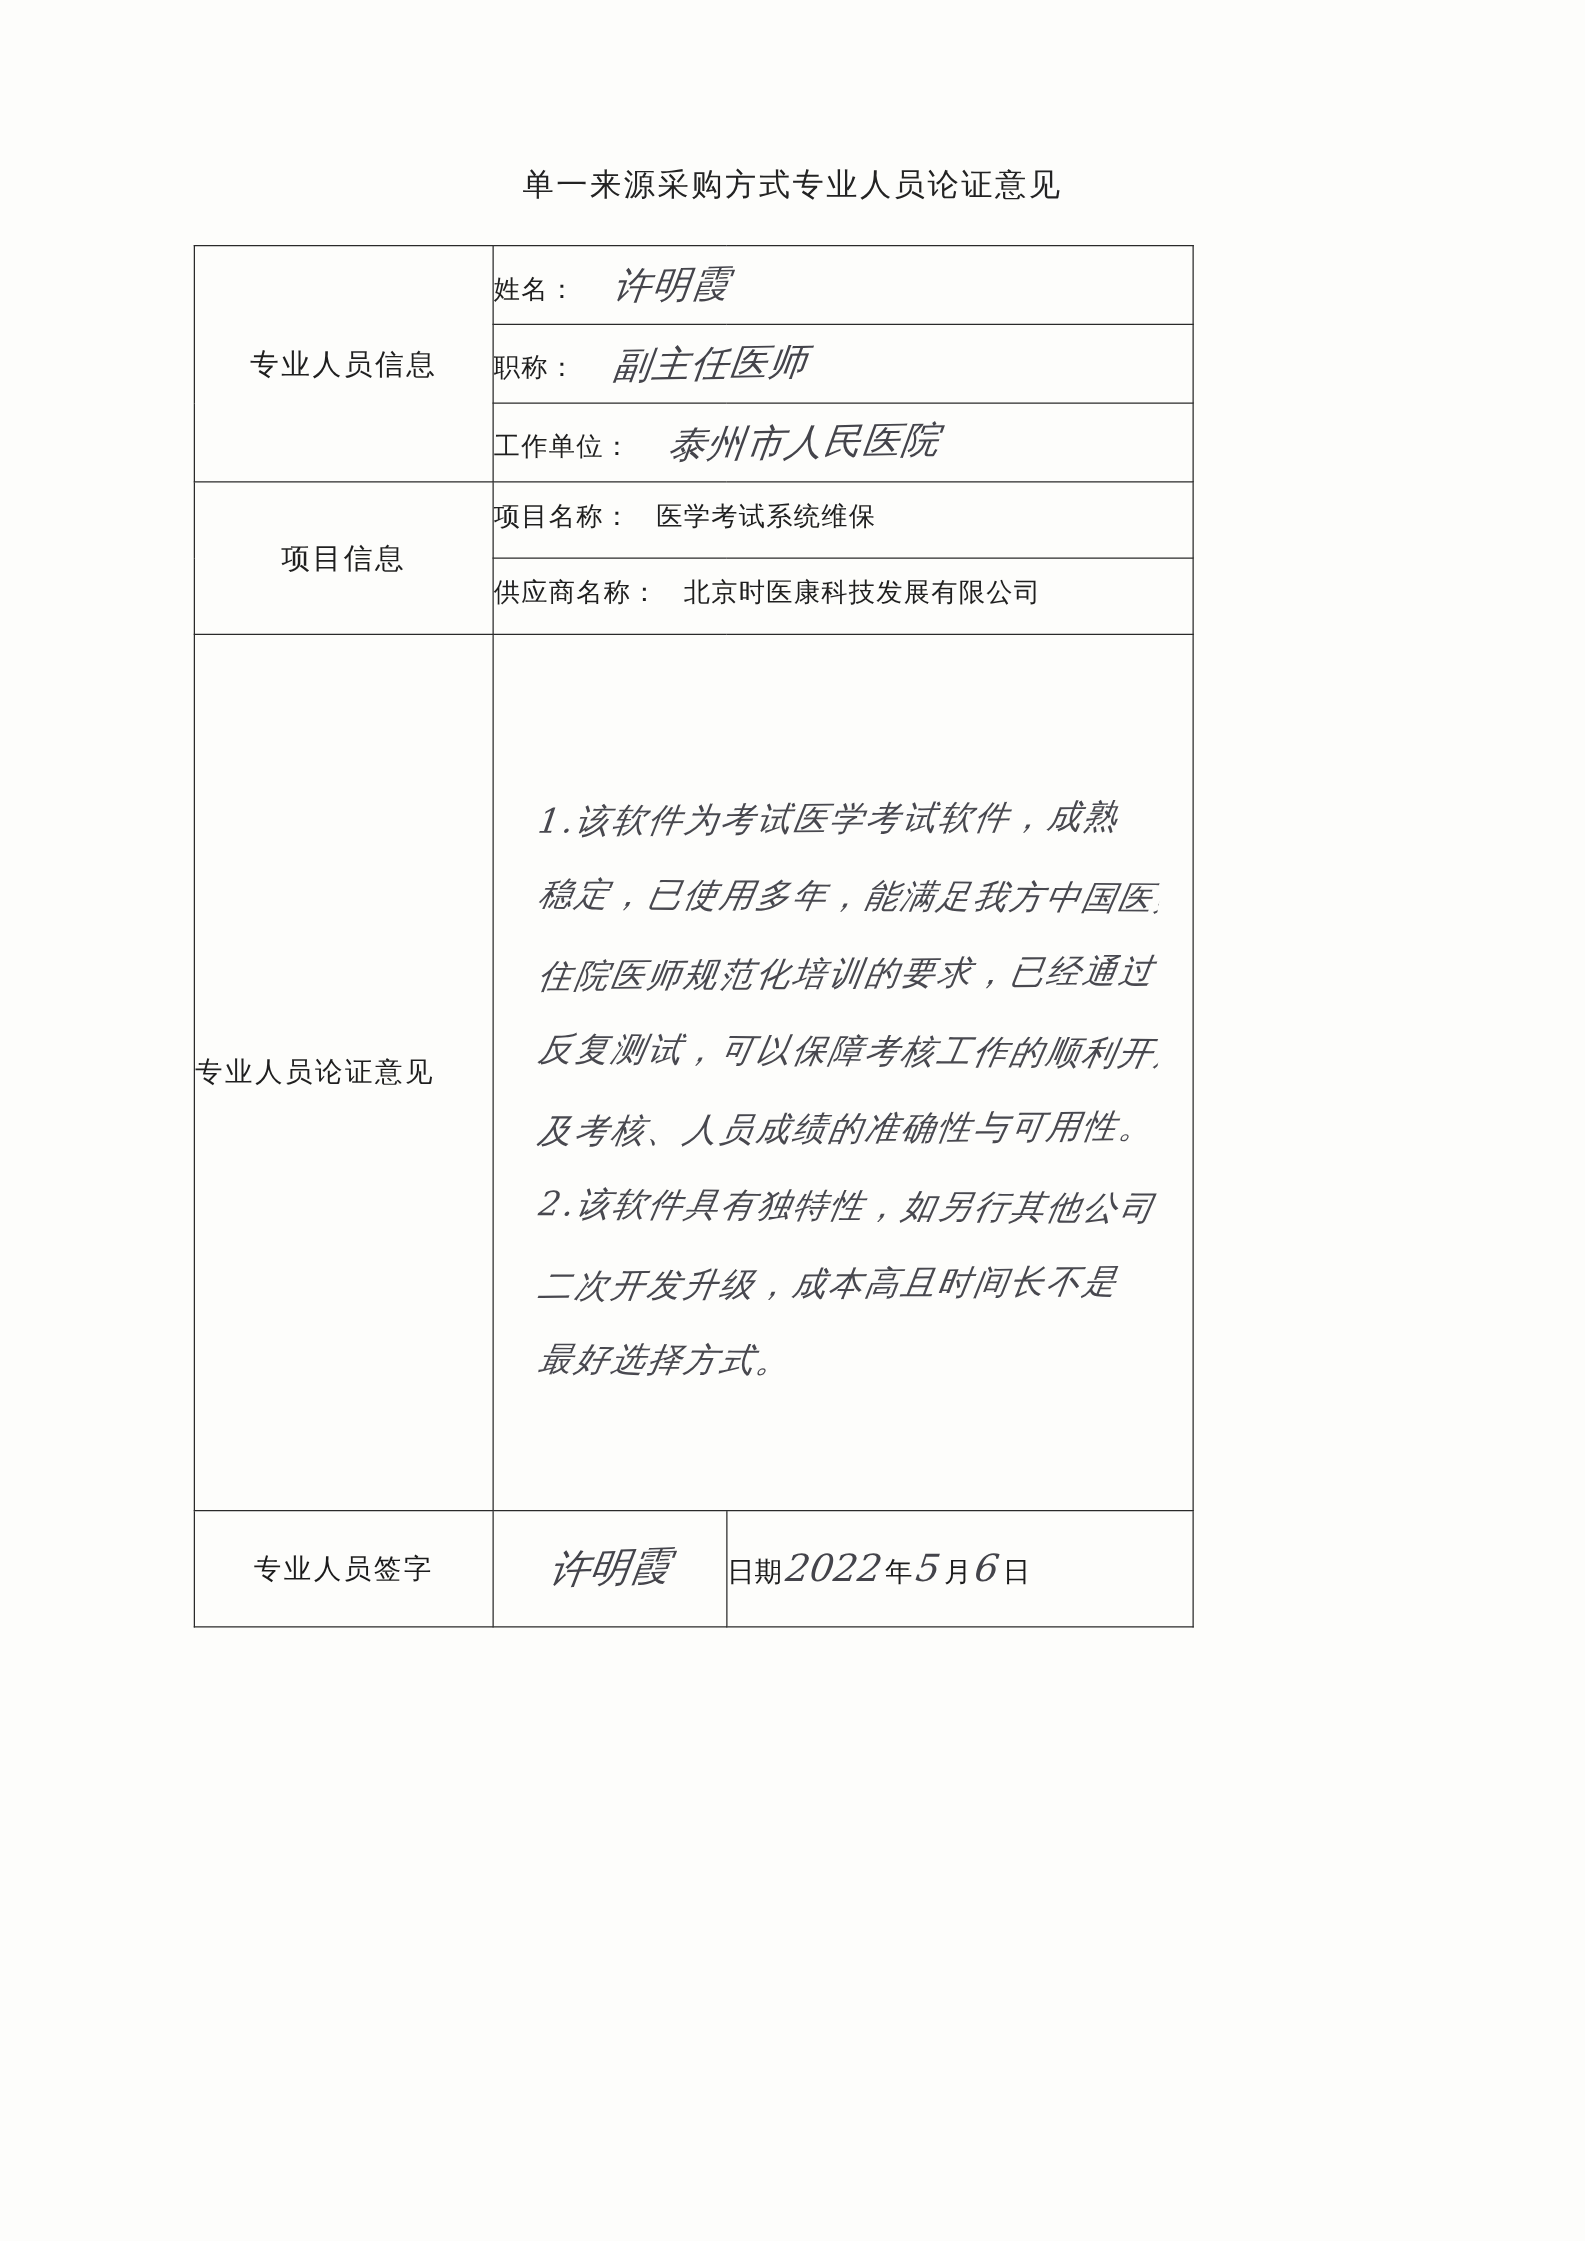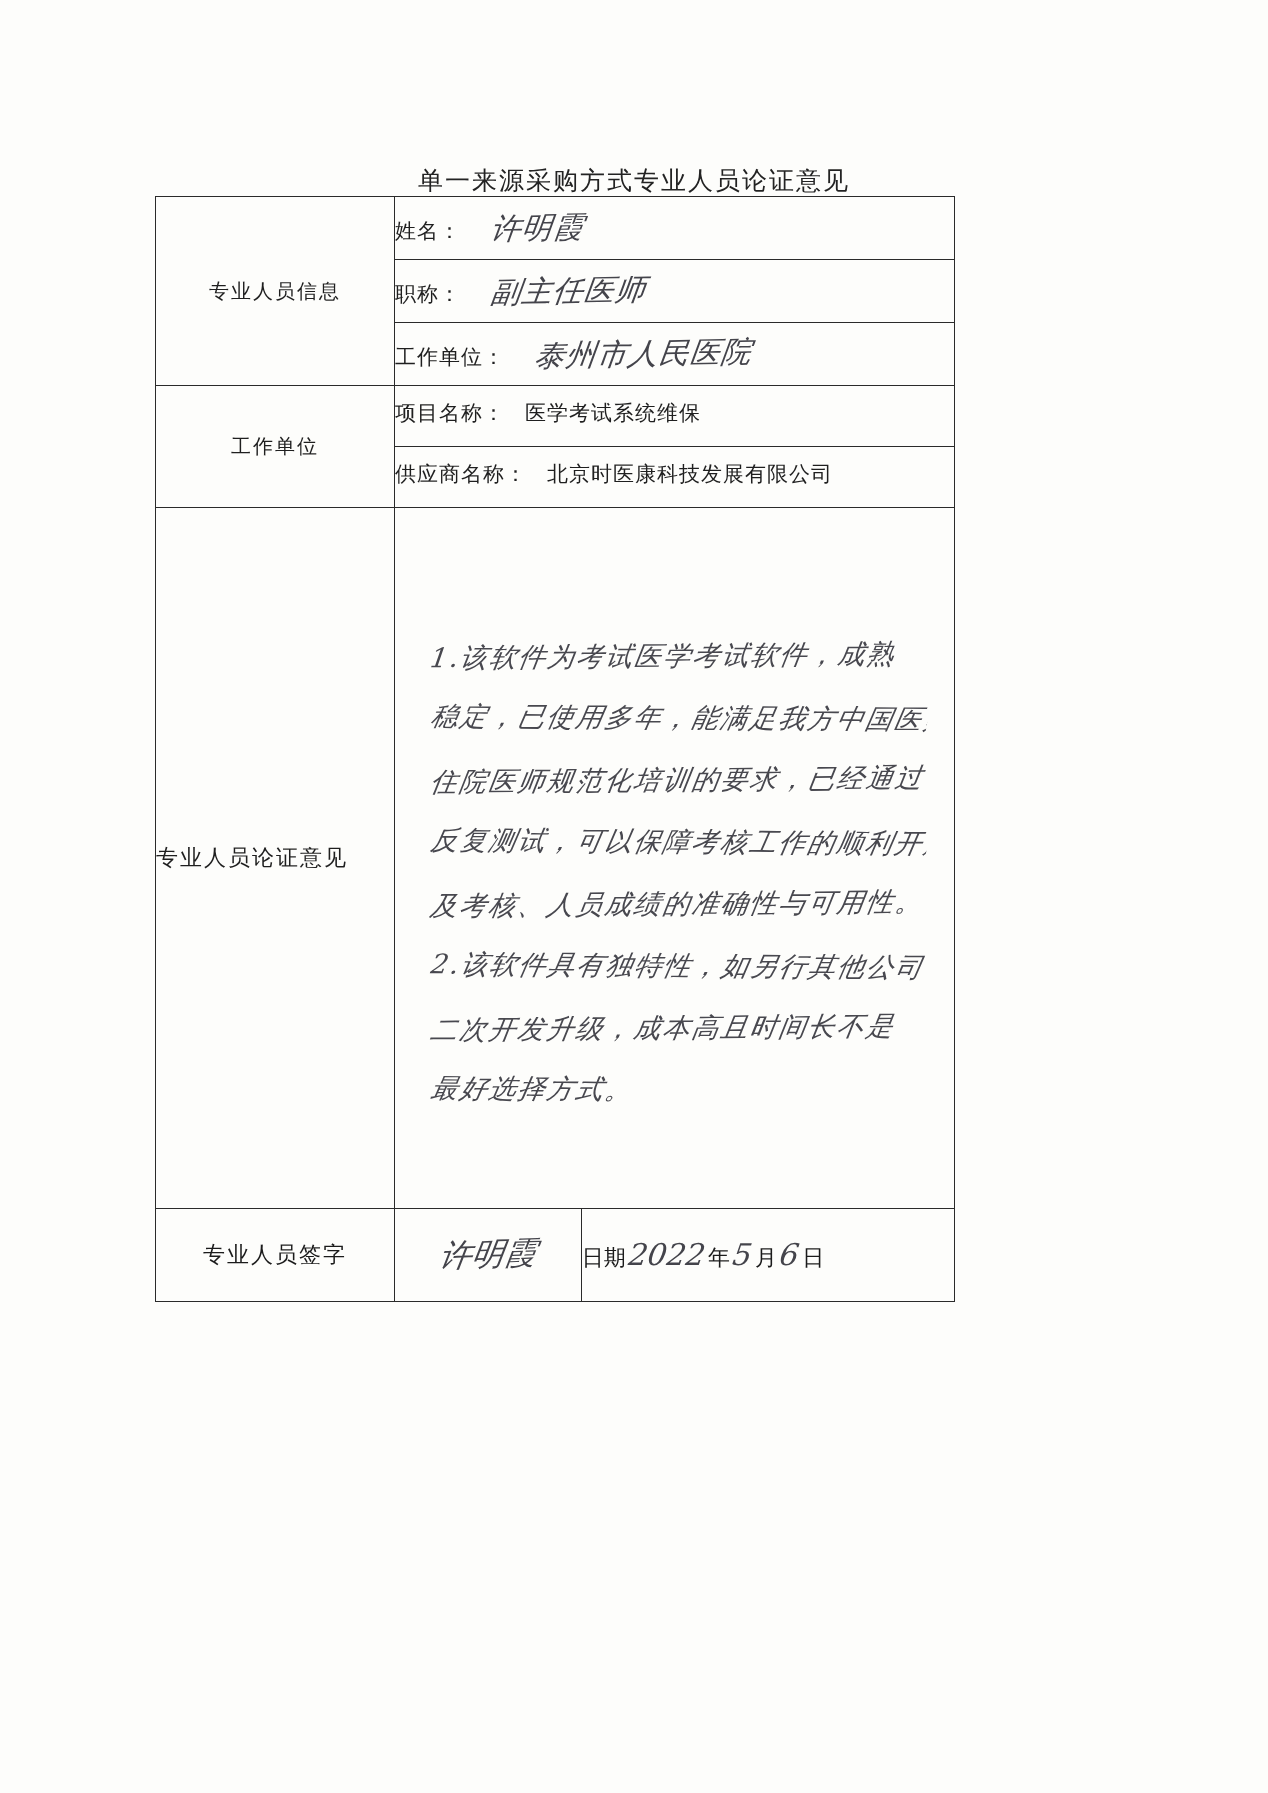--- a/index.html
+++ b/index.html
@@ -14,21 +14,21 @@
     font-family: "DejaVu Sans", "Liberation Sans", sans-serif;
     color: #1b1b1b;
   }
   .page {
     position: absolute;
     inset: 0;
     background: #fdfdfb;
   }
   .doc-title {
     position: absolute;
-    top: 164px;
+    top: 131px;
     left: 0;
     width: 100%;
     text-align: center;
     font-size: 25px;
     letter-spacing: 2px;
     color: #232323;
   }
   .form-table {
     position: absolute;
     left: 155px;
@@ -38,21 +38,21 @@
     table-layout: fixed;
   }
   .form-table td {
     border: 1.6px solid #2a2a2a;
     padding: 0;
     vertical-align: middle;
   }
   .label-cell {
     width: 238px;
     text-align: center;
-    font-size: 20px;
+    font-size: 23px;
     letter-spacing: 2px;
     color: #1f1f1f;
   }
   .field-cell {
     padding: 14px 0 14px 18px;
     font-size: 21px;
     letter-spacing: 1px;
   }
   .row-person td { height: 62px; }
   .row-project td { height: 60px; }
@@ -183,21 +183,21 @@
       <tr class="row-person">
         <td class="field-cell" colspan="3">
           <div class="field-line">
             <span class="field-label">工作单位：</span>
             <span class="hw hw-unit">泰州市人民医院</span>
           </div>
         </td>
       </tr>
 
       <tr class="row-project">
-        <td class="label-cell" rowspan="2">工作单位</td>
+        <td class="label-cell" rowspan="2">项目信息</td>
         <td class="field-cell" colspan="3">
           <div class="field-line">
             <span class="field-label">项目名称：</span>
             <span class="field-value">医学考试系统维保</span>
           </div>
         </td>
       </tr>
       <tr class="row-project">
         <td class="field-cell" colspan="3">
           <div class="field-line">

